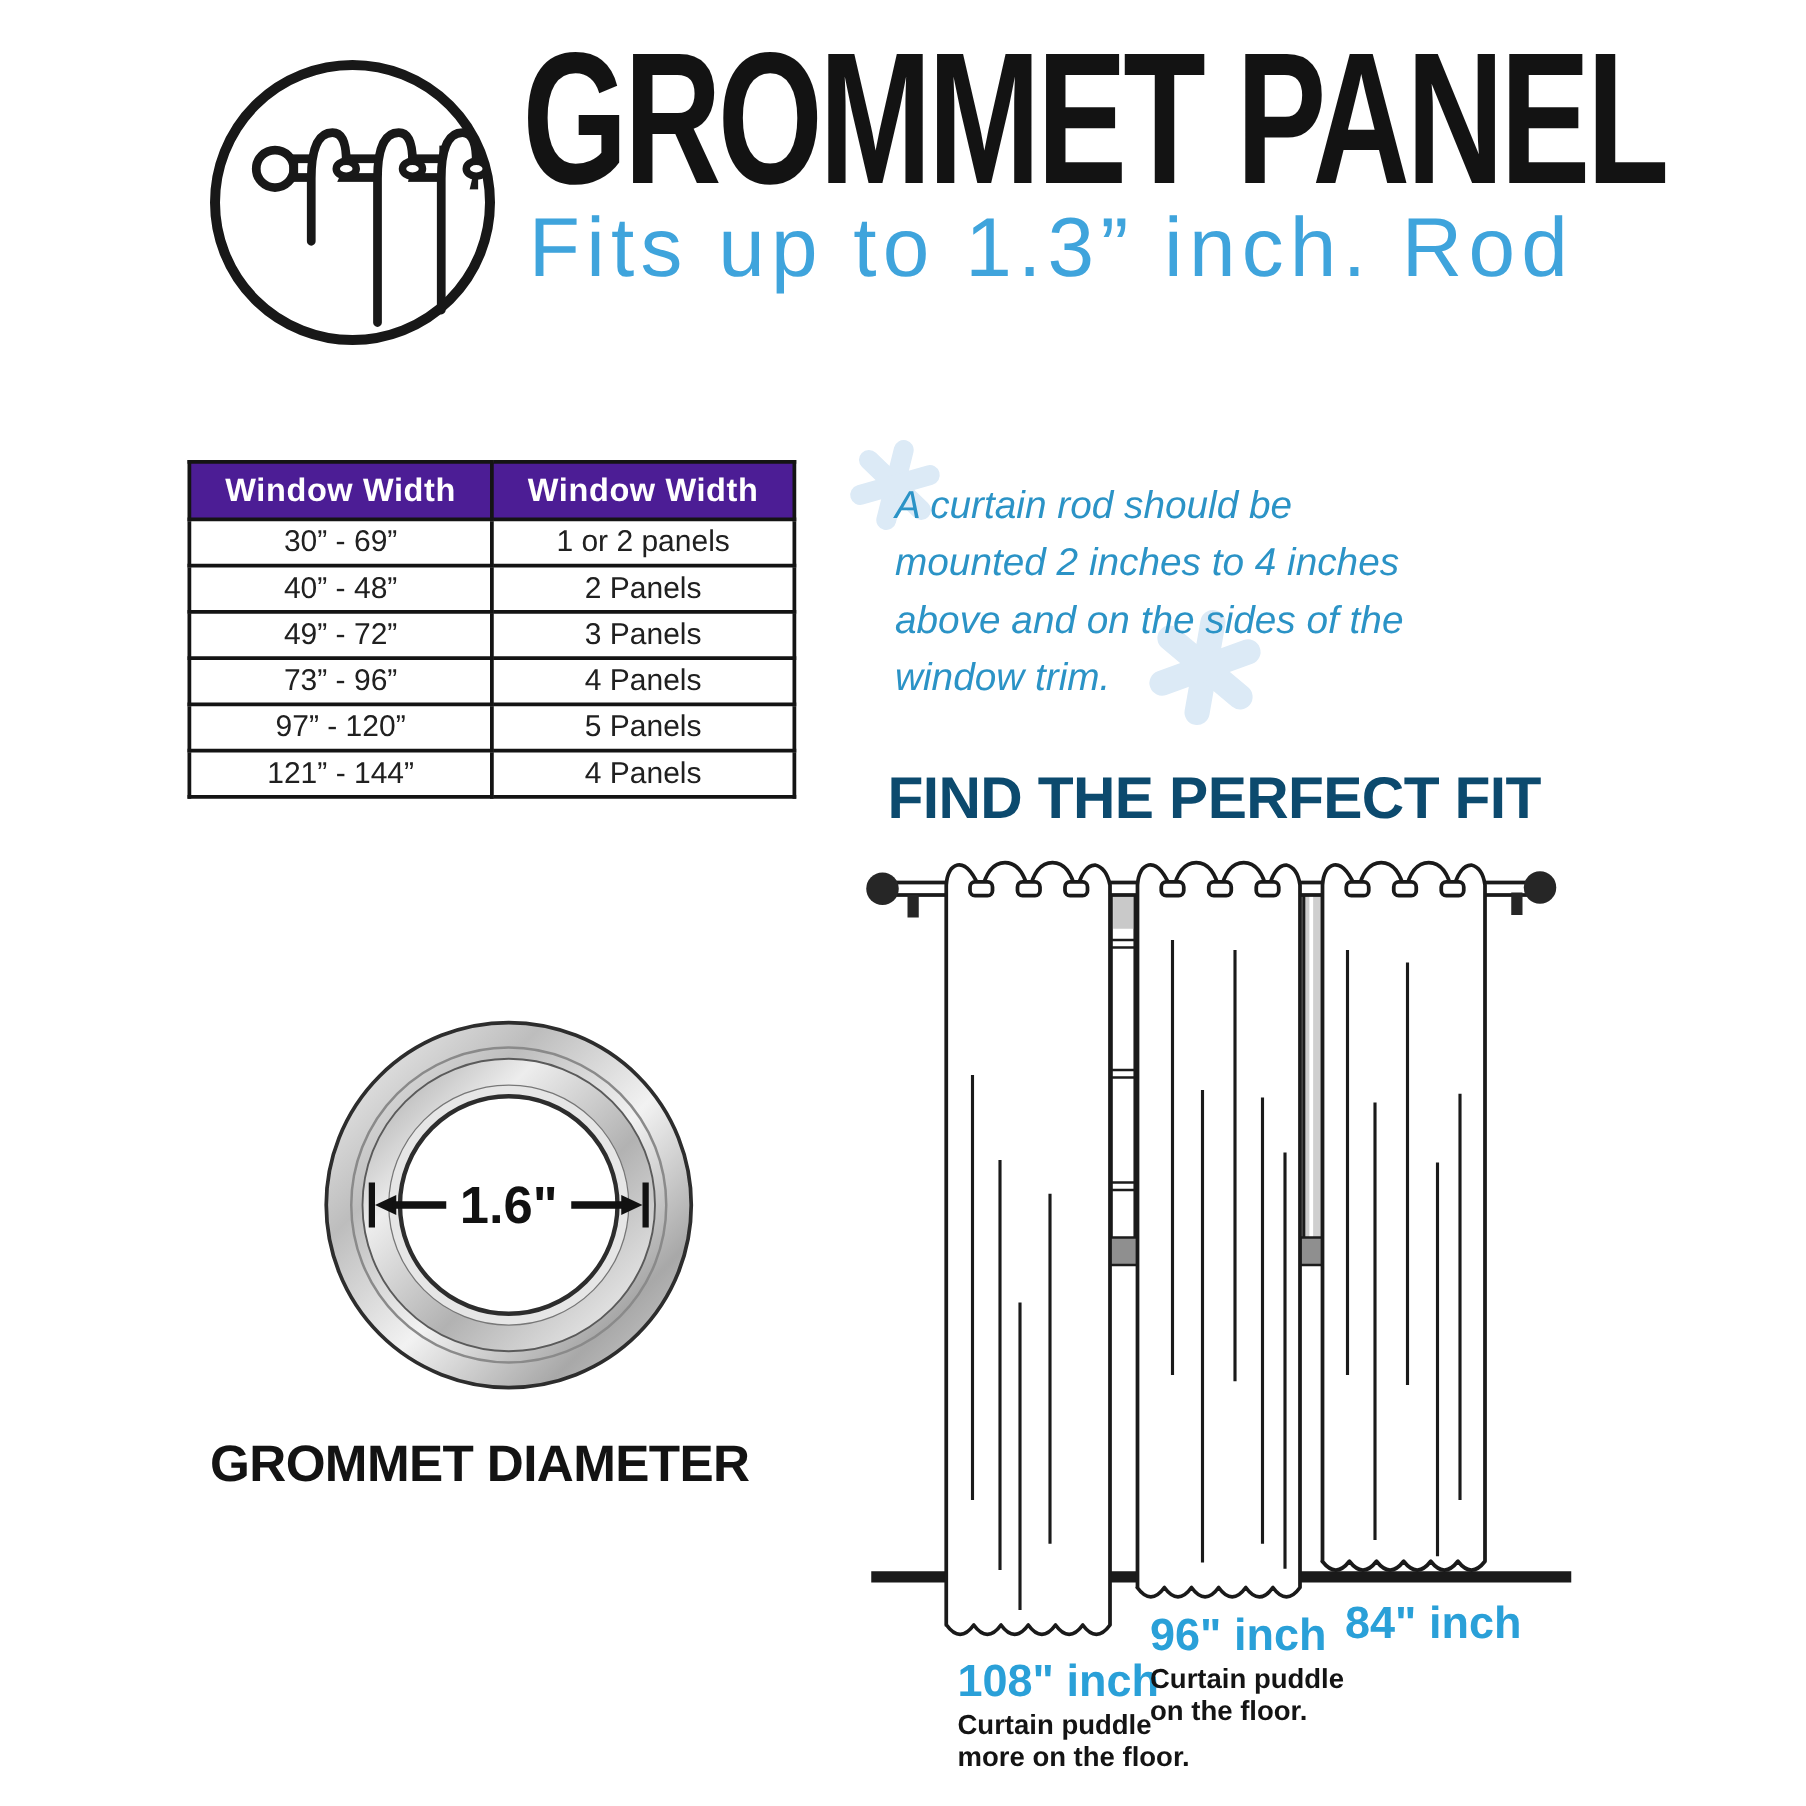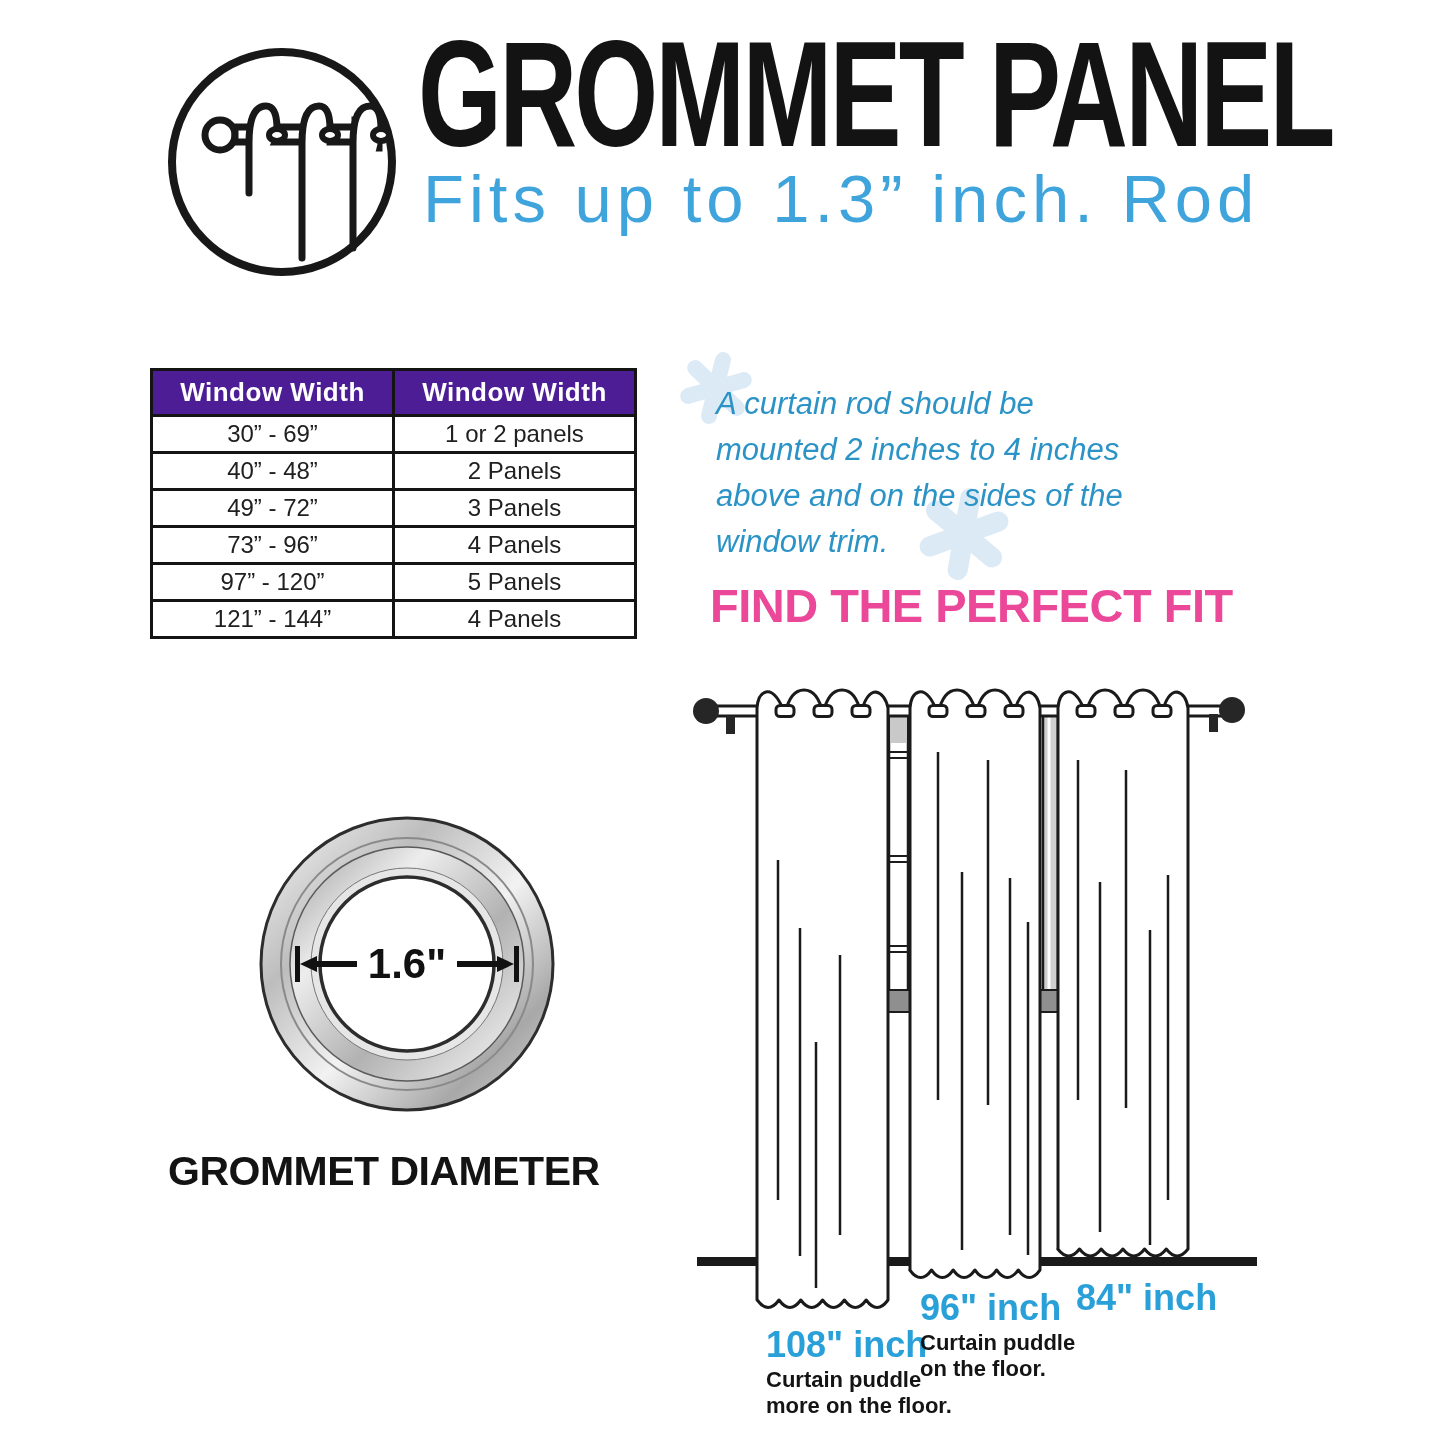--- a/index.html
+++ b/index.html
@@ -23,22 +23,22 @@
                  border:3px solid #141414;background:#fff;}
 
   
   .ast{position:absolute;}
   .ast1{left:678px;top:350px;width:76px;height:76px;transform:rotate(14deg);}
   .ast2{left:916px;top:486px;width:96px;height:96px;transform:rotate(10deg);}
   .tip{position:absolute;left:716px;top:381px;width:600px;font-size:31px;line-height:46px;
        color:#2b93c6;font-weight:500;white-space:pre-line;font-style:italic;}
 
   
-  .fit-heading{position:absolute;left:710px;top:578px;font-size:47px;font-weight:800;
-               color:#ec4899;letter-spacing:-0.5px;white-space:nowrap;}
+  .fit-heading{position:absolute;left:710px;top:610px;font-size:47px;font-weight:800;
+               color:#0c4a6e;letter-spacing:-0.5px;white-space:nowrap;}
   .diagram{position:absolute;left:678px;top:670px;width:589px;height:662px;}
 
   .len{position:absolute;white-space:nowrap;}
   .len1{left:766px;top:1326px;}
   .len2{left:920px;top:1289px;}
   .len3{left:1048px;top:1279px;}
   .len-size{font-size:36px;line-height:38px;font-weight:700;color:#2aa0d8;}
   .len3 .len-size{margin-left:28px;}
   .len-desc{font-size:22px;line-height:26px;font-weight:600;color:#141414;
             margin-top:3px;white-space:pre-line;}

